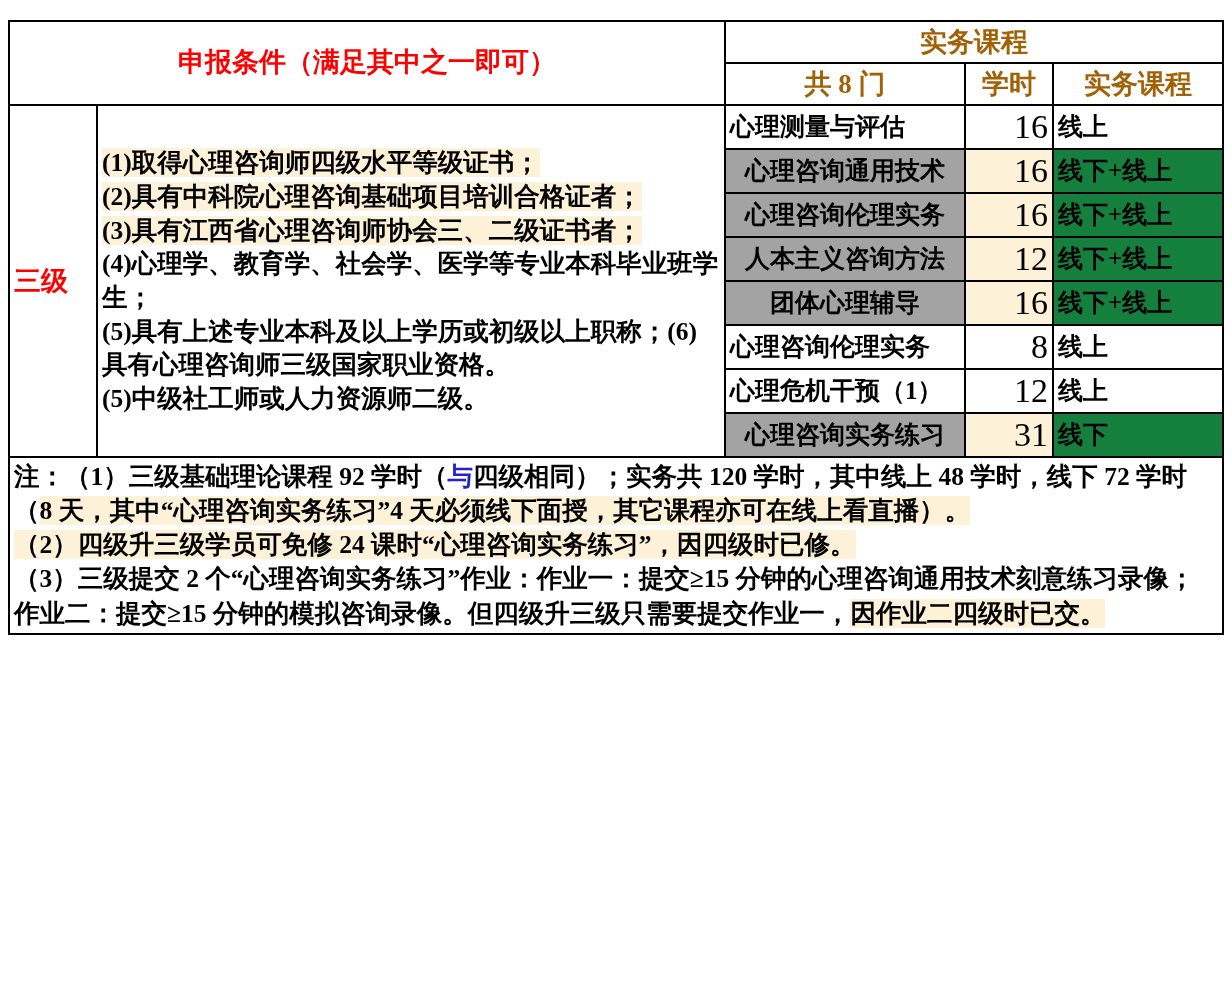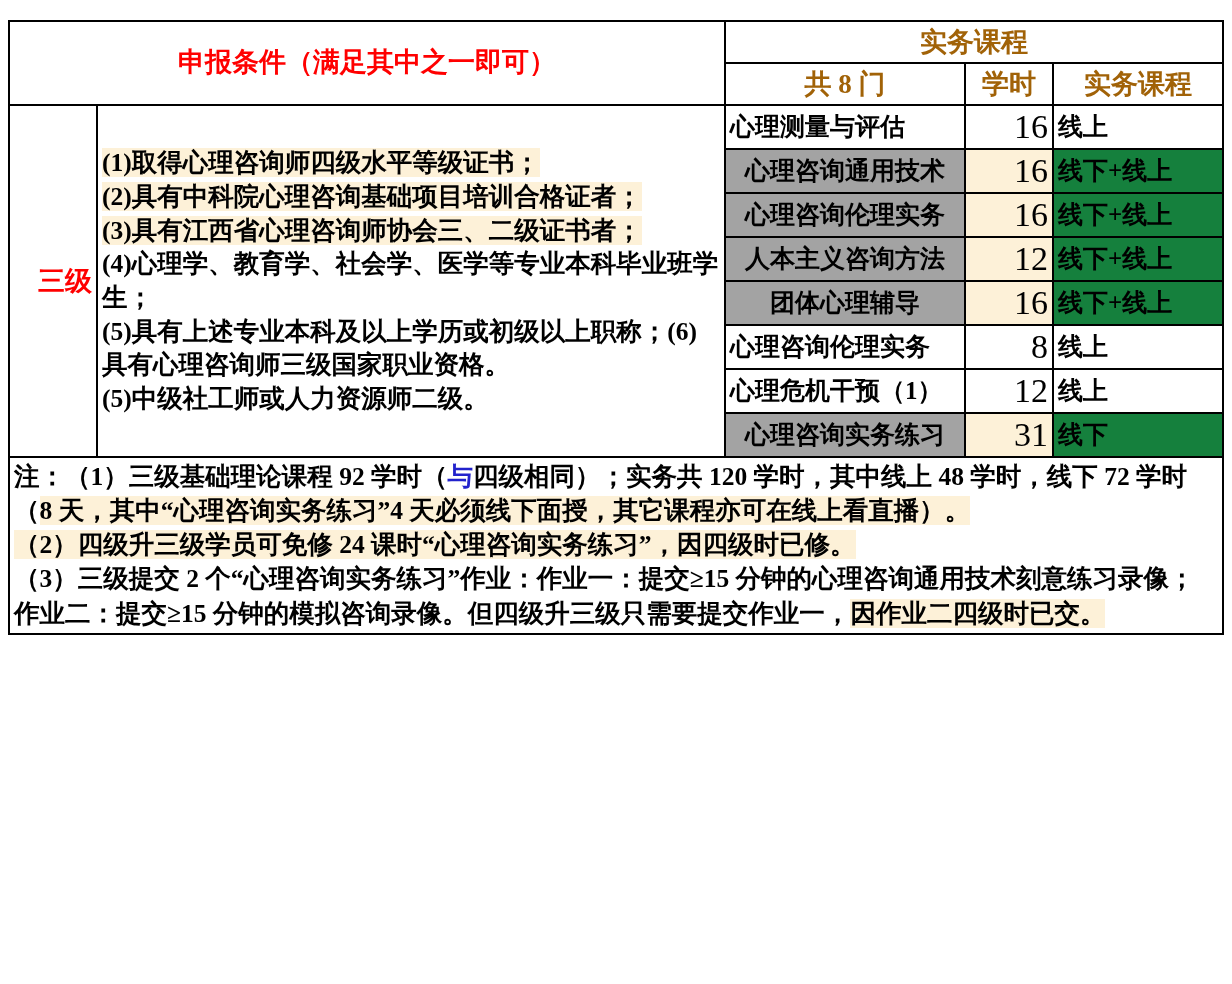--- a/index.html
+++ b/index.html
@@ -46,21 +46,21 @@
   }
   .hdr-practice {
     color: #a16207;
     font-weight: bold;
     text-align: center;
     font-size: 27px;
   }
   .level-cell {
     color: #ff0000;
     font-weight: bold;
-    text-align: right;
+    text-align: left;
     font-size: 27px;
   }
   .cond-cell {
     font-size: 25.5px;
     line-height: 1.32;
     font-weight: bold;
     text-align: left;
     padding: 6px 10px 6px 12px;
     margin-left: 8px;
   }

